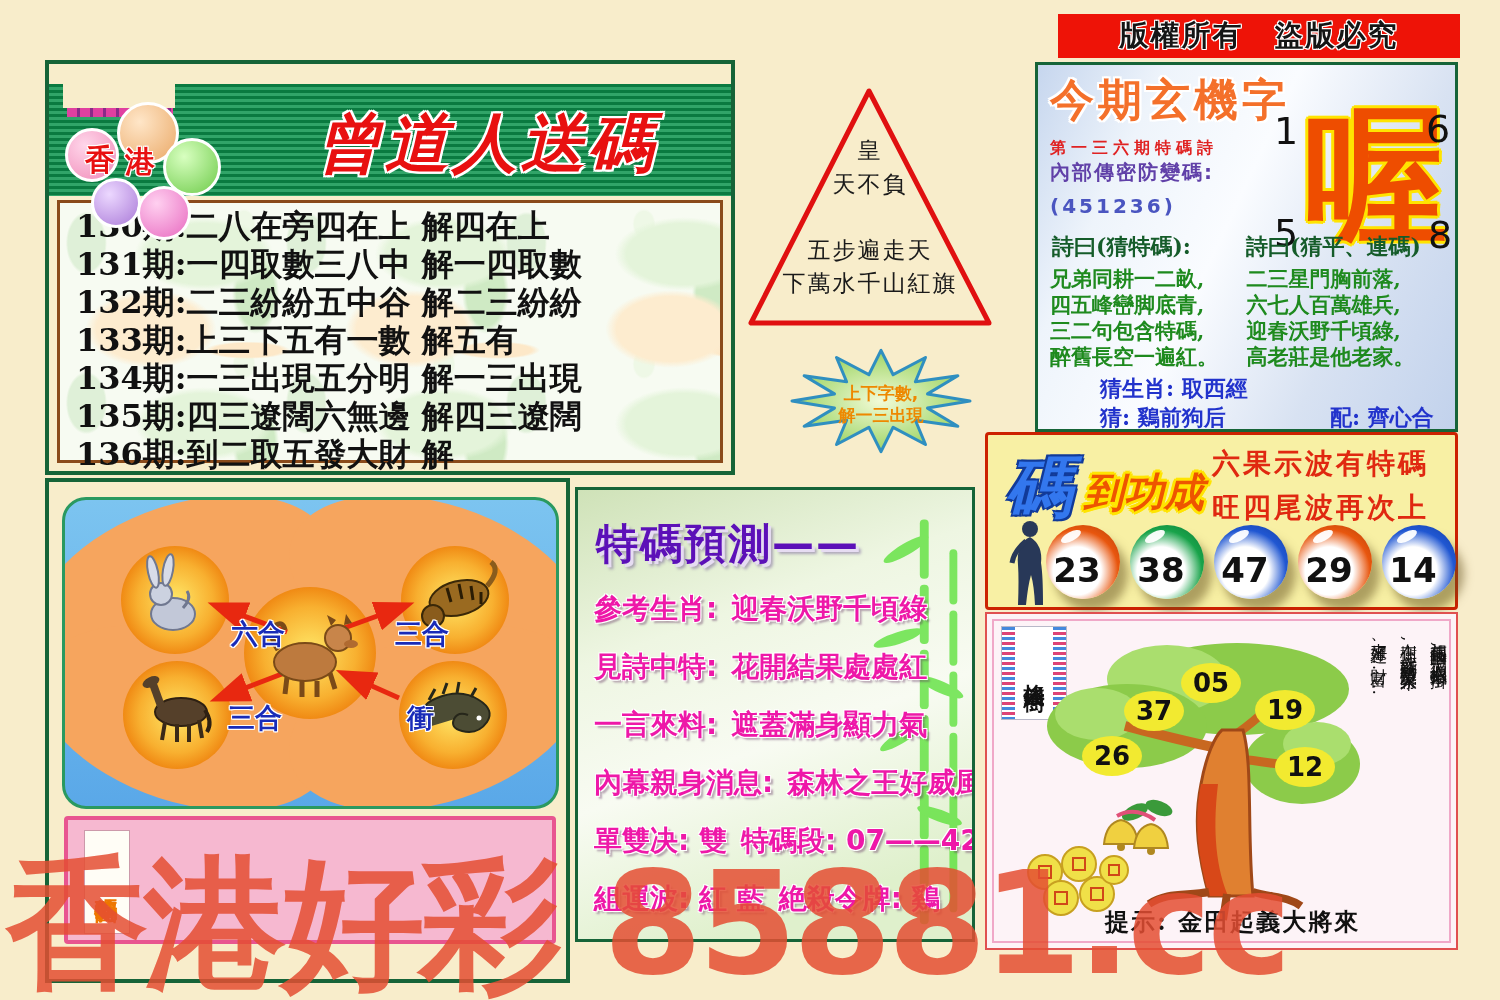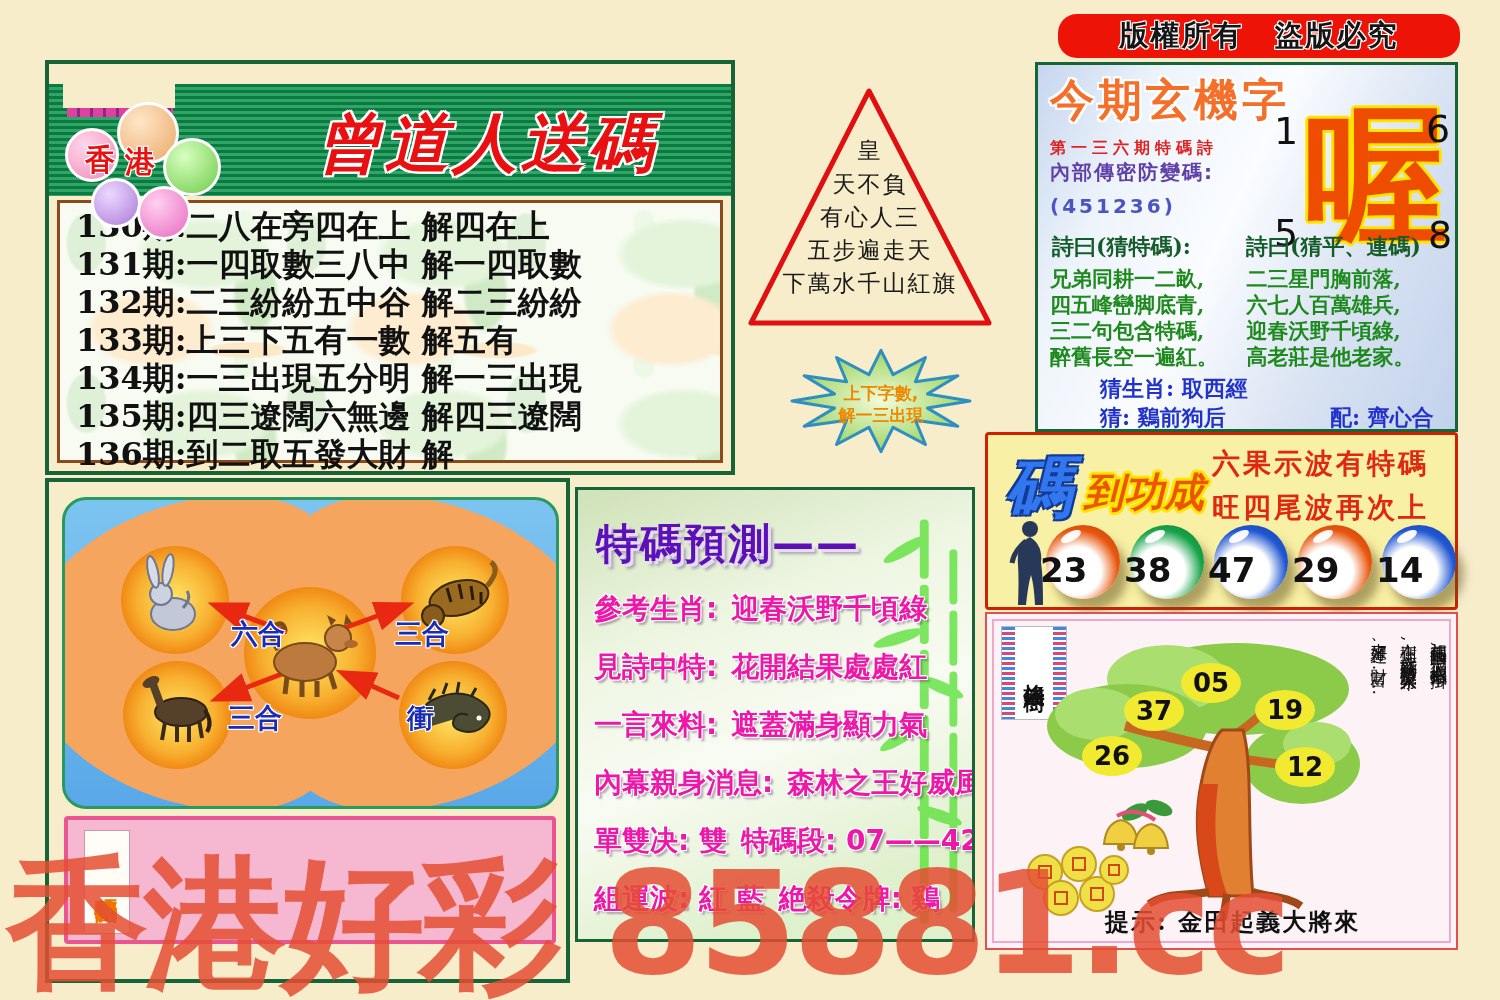--- a/index.html
+++ b/index.html
@@ -7,21 +7,21 @@
   .page { position:relative; width:1500px; height:1000px; background:#f8edcb; overflow:hidden; }
   .serif { font-family:"DejaVu Serif","Liberation Serif",serif; }
 
   
   .ow { text-shadow:-2px 0 #fff,2px 0 #fff,0 -2px #fff,0 2px #fff,-2px -2px #fff,2px -2px #fff,-2px 2px #fff,2px 2px #fff; }
   .ow1 { text-shadow:-1px 0 #fff,1px 0 #fff,0 -1px #fff,0 1px #fff,-1px -1px #fff,1px -1px #fff,-1px 1px #fff,1px 1px #fff; }
   .oy { text-shadow:-3px 0 #ffe400,3px 0 #ffe400,0 -3px #ffe400,0 3px #ffe400,-2px -2px #ffe400,2px -2px #ffe400,-2px 2px #ffe400,2px 2px #ffe400; }
 
   
   .copyright { position:absolute; left:1058px; top:14px; width:402px; height:44px; background:#ee1307;
-    display:flex; align-items:center; justify-content:center; color:#151515; font-size:29px; font-weight:bold; letter-spacing:2px;border-radius:19px; }
+    display:flex; align-items:center; justify-content:center; color:#151515; font-size:29px; font-weight:bold; letter-spacing:2px; }
 
   
   .group-tl { position:absolute; left:45px; top:60px; width:690px; height:415px; border:4px solid #166438; background:#f8edcb; }
   .masthead { position:absolute; left:0; top:20px; width:100%; height:112px;
     background:repeating-linear-gradient(180deg,#0a7a40 0 3px,#31a468 3px 6px); }
   .masthead-title { position:absolute; left:200px; right:6px; top:16px; text-align:center;
     font-size:64px; font-weight:bold; font-style:italic; color:#e81010; letter-spacing:4px; }
   .artifact-cream { position:absolute; left:14px; top:0; width:112px; height:24px; background:#f8edcb; }
   .artifact-bar { position:absolute; left:18px; top:24px; width:106px; height:9px;
     background:repeating-linear-gradient(90deg,#e040a0 0 10px,#8a2a88 10px 13px); }
@@ -68,21 +68,21 @@
     background:#f8f0a4; }
   .ma-char { position:absolute; left:18px; top:8px; font-size:66px; font-weight:bold; font-style:italic; color:#3377ee;
     text-shadow:-2px -2px 0 #113a99,2px -2px 0 #113a99,-2px 2px 0 #113a99,2px 2px 0 #113a99; }
   .ma-slogan { position:absolute; left:96px; top:30px; font-size:40px; font-weight:bold; font-style:italic; color:#ee5500; }
   .balls-l1 { position:absolute; left:224px; top:10px; font-size:28px; font-weight:bold; color:#e02810; letter-spacing:3px; }
   .balls-l2 { position:absolute; left:224px; top:54px; font-size:28px; font-weight:bold; color:#e02810; letter-spacing:3px; }
   .figure { position:absolute; left:14px; top:84px; }
   .balls-row { position:absolute; left:58px; top:90px; display:flex; gap:10px; }
   .ball { position:relative; width:74px; height:74px; border-radius:50%;
     background:radial-gradient(circle at 42% 62%, #ffffff 0 24px, var(--c) 41px, var(--cd) 72px);
-    box-shadow:8px 12px 10px rgba(100,80,30,.5); display:flex; align-items:center; justify-content:flex-start; }
+    box-shadow:8px 12px 10px rgba(100,80,30,.5); display:flex; align-items:center; justify-content:center; }
   .ball span { transform:translate(-6px,8px); font-size:34px; font-weight:bold; color:#111; }
   .ball::before { content:""; position:absolute; left:14px; top:7px; width:22px; height:9px; border-radius:50%;
     background:#fff; transform:rotate(-28deg); opacity:.95; }
 
   
   .tree-panel { position:absolute; left:985px; top:612px; width:473px; height:338px; border:2px solid #e05050;
     background:#fdf3f7; box-shadow:inset 0 0 0 5px #fdf3f7, inset 0 0 0 7px #f0a8c8; }
   .tree-label { position:absolute; left:14px; top:12px; width:66px; height:94px; border:1px solid #b8b8c8; background:#fff; display:flex; }
   .tree-label .bar { width:13px; height:100%;
     background:repeating-linear-gradient(180deg,#4488dd 0 3px,#ffffff 3px 5px,#dd4477 5px 8px,#ffffff 8px 10px); }
@@ -154,21 +154,20 @@
       <div class="pred-row"><span>136期:</span><span>到二取五發大財 解</span></div>
     </div>
   </div>
 
   <div class="triangle-zone serif">
     <svg width="250" height="245" viewBox="0 0 250 245">
       <path d="M124,6 L6,238 L244,238 Z" fill="none" stroke="#e01010" stroke-width="5" stroke-linejoin="round"></path>
     </svg>
     <div class="tri-row" style="top:50px;">皇</div>
     <div class="tri-row" style="top:84px;">天不負</div>
-    <div class="tri-row" style="top:117px;">有心人三</div>
     <div class="tri-row" style="top:150px;">五步遍走天</div>
     <div class="tri-row" style="top:183px;">下萬水千山紅旗</div>
   </div>
 
   <div class="starburst">
     <svg width="182" height="106" viewBox="0 0 180 104">
       <defs>
           <radialGradient id="sg">
             <stop offset="0%" stop-color="#f2fbd8"></stop>
             <stop offset="100%" stop-color="#9ed465"></stop>

